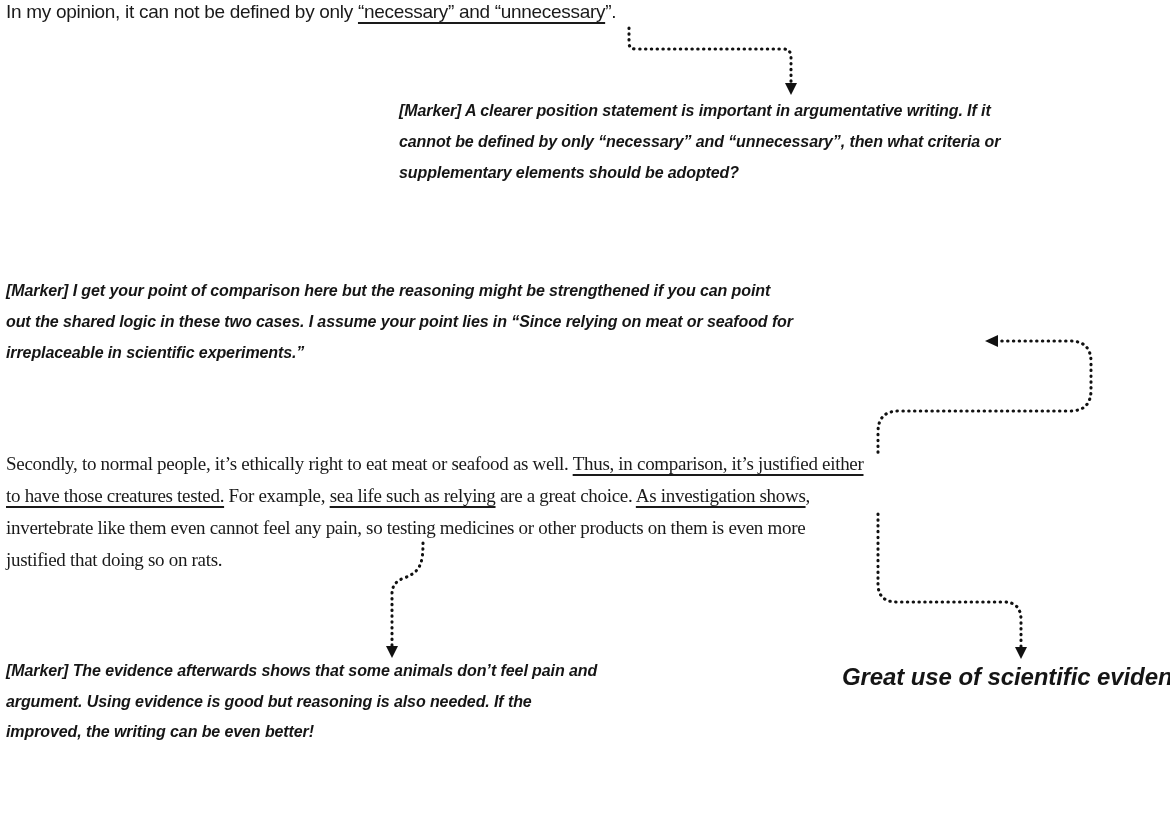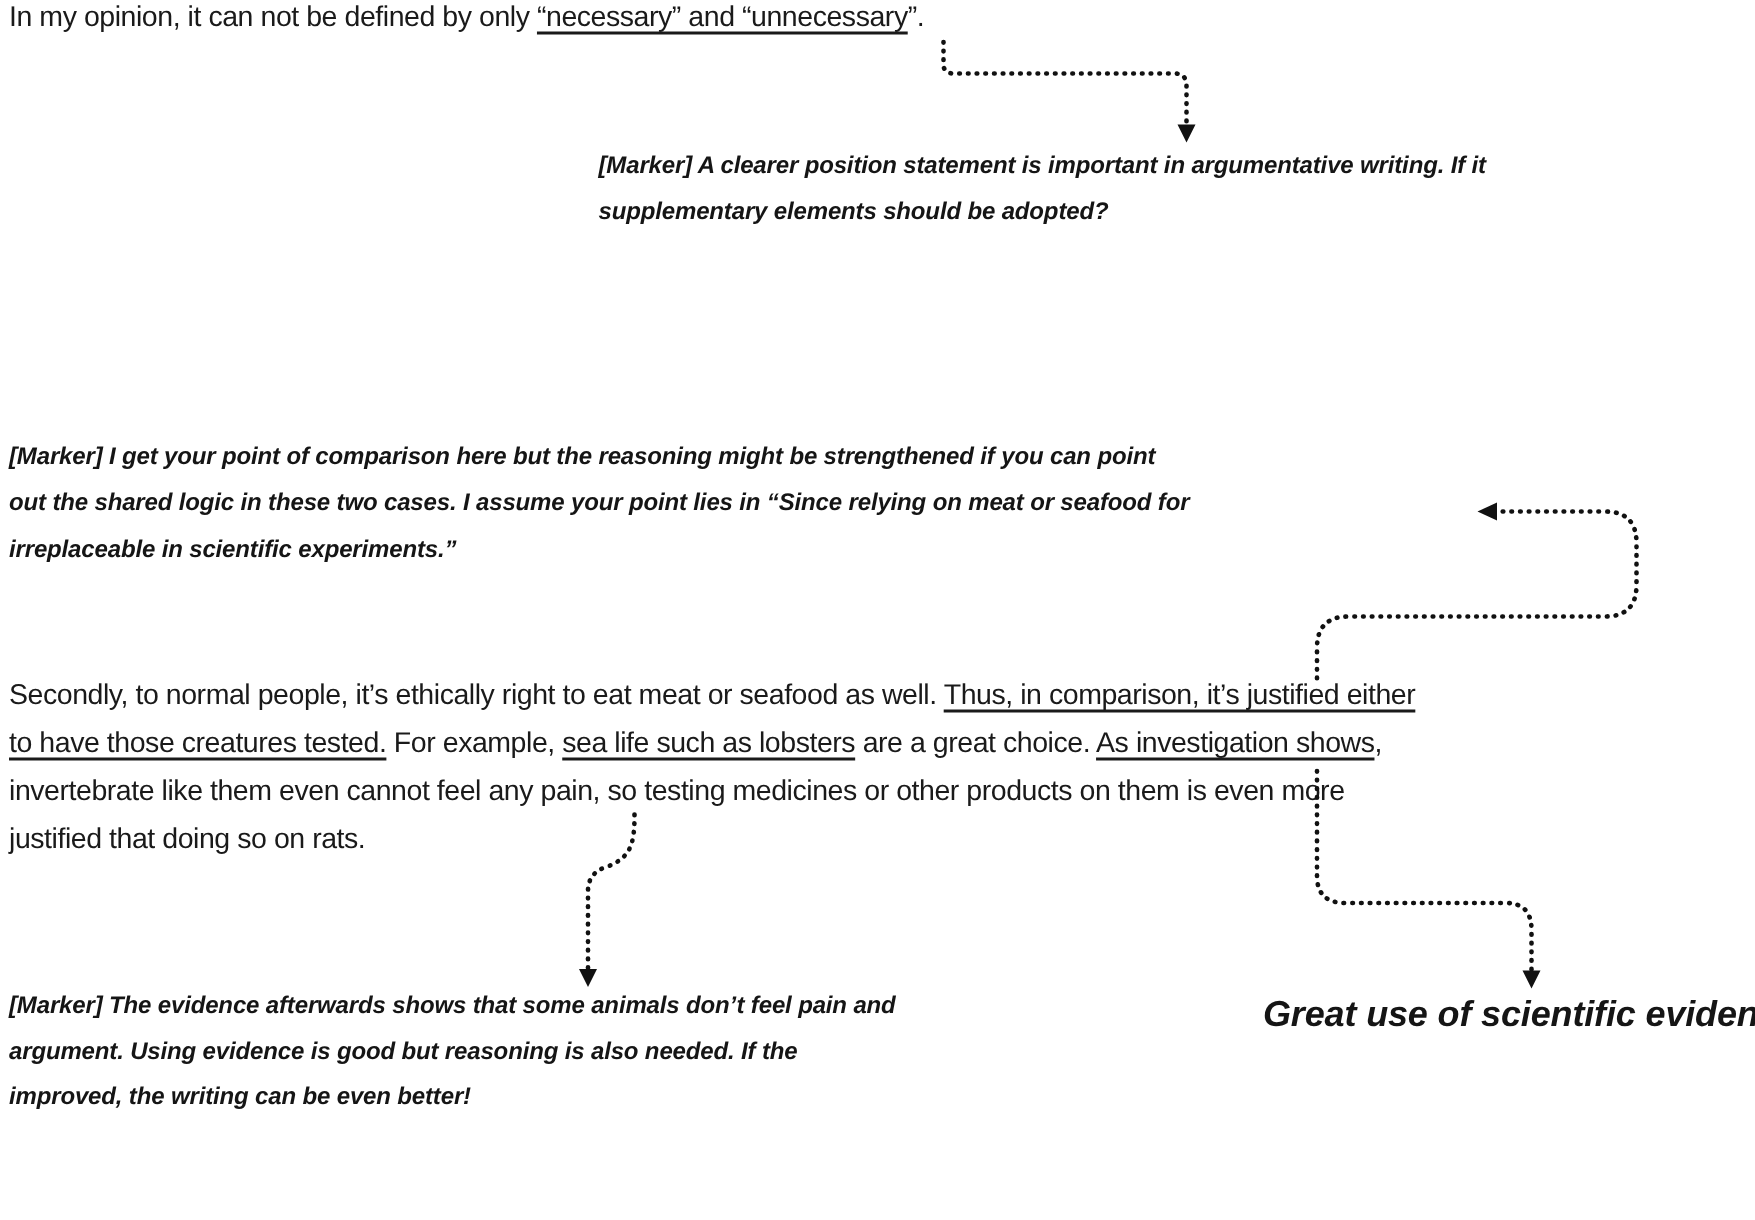--- a/index.html
+++ b/index.html
@@ -67,32 +67,33 @@
 <body>
 
 <div id="page">
 
   <div class="abs body-text" style="left:6px; top:-4px;">
     <span>In my opinion, it can not be defined by only </span><span class="u">“necessary” and “unnecessary</span><span>”.</span>
   </div>
 
   <div class="abs marker-comment" style="left:399px; top:95px;">
     <div>[Marker] A clearer position statement is important in argumentative writing. If it</div>
+    <div>cannot be defined by only “necessary” and “unnecessary”, then what criteria or</div>
     <div>supplementary elements should be adopted?</div>
   </div>
 
-  <div class="abs marker-comment" style="left:6px; top:289px;font-style:italic;">
+  <div class="abs marker-comment" style="left:6px; top:275px;font-style:italic;">
     <div>[Marker] I get your point of comparison here but the reasoning might be strengthened if you can point</div>
     <div>out the shared logic in these two cases. I assume your point lies in “Since relying on meat or seafood for</div>
     <div>irreplaceable in scientific experiments.”</div>
   </div>
 
-  <div class="abs body-text" style="left:6px; top:448px;">
+  <div class="abs body-text" style="left:6px; top:448px;font-family:Liberation Serif, serif;">
     <div><span>Secondly, to normal people, it’s ethically right to eat meat or seafood as well. </span><span class="u">Thus, in comparison, it’s justified either</span></div>
-    <div><span class="u">to have those creatures tested.</span><span> For example, </span><span class="u">sea life such as lobsters</span><span> are a great choice. </span><span class="u">As investigation shows</span><span>,</span></div>
+    <div><span class="u">to have those creatures tested.</span><span> For example, </span><span class="u">sea life such as relying</span><span> are a great choice. </span><span class="u">As investigation shows</span><span>,</span></div>
     <div><span>invertebrate like them even cannot feel any pain, so testing medicines or other products on them is even more</span></div>
     <div><span>justified that doing so on rats.</span></div>
   </div>
 
   <div class="abs marker-comment tight" style="left:6px; top:656px;">
     <div>[Marker] The evidence afterwards shows that some animals don’t feel pain and</div>
     <div>argument. Using evidence is good but reasoning is also needed. If the</div>
     <div>improved, the writing can be even better!</div>
   </div>
 

